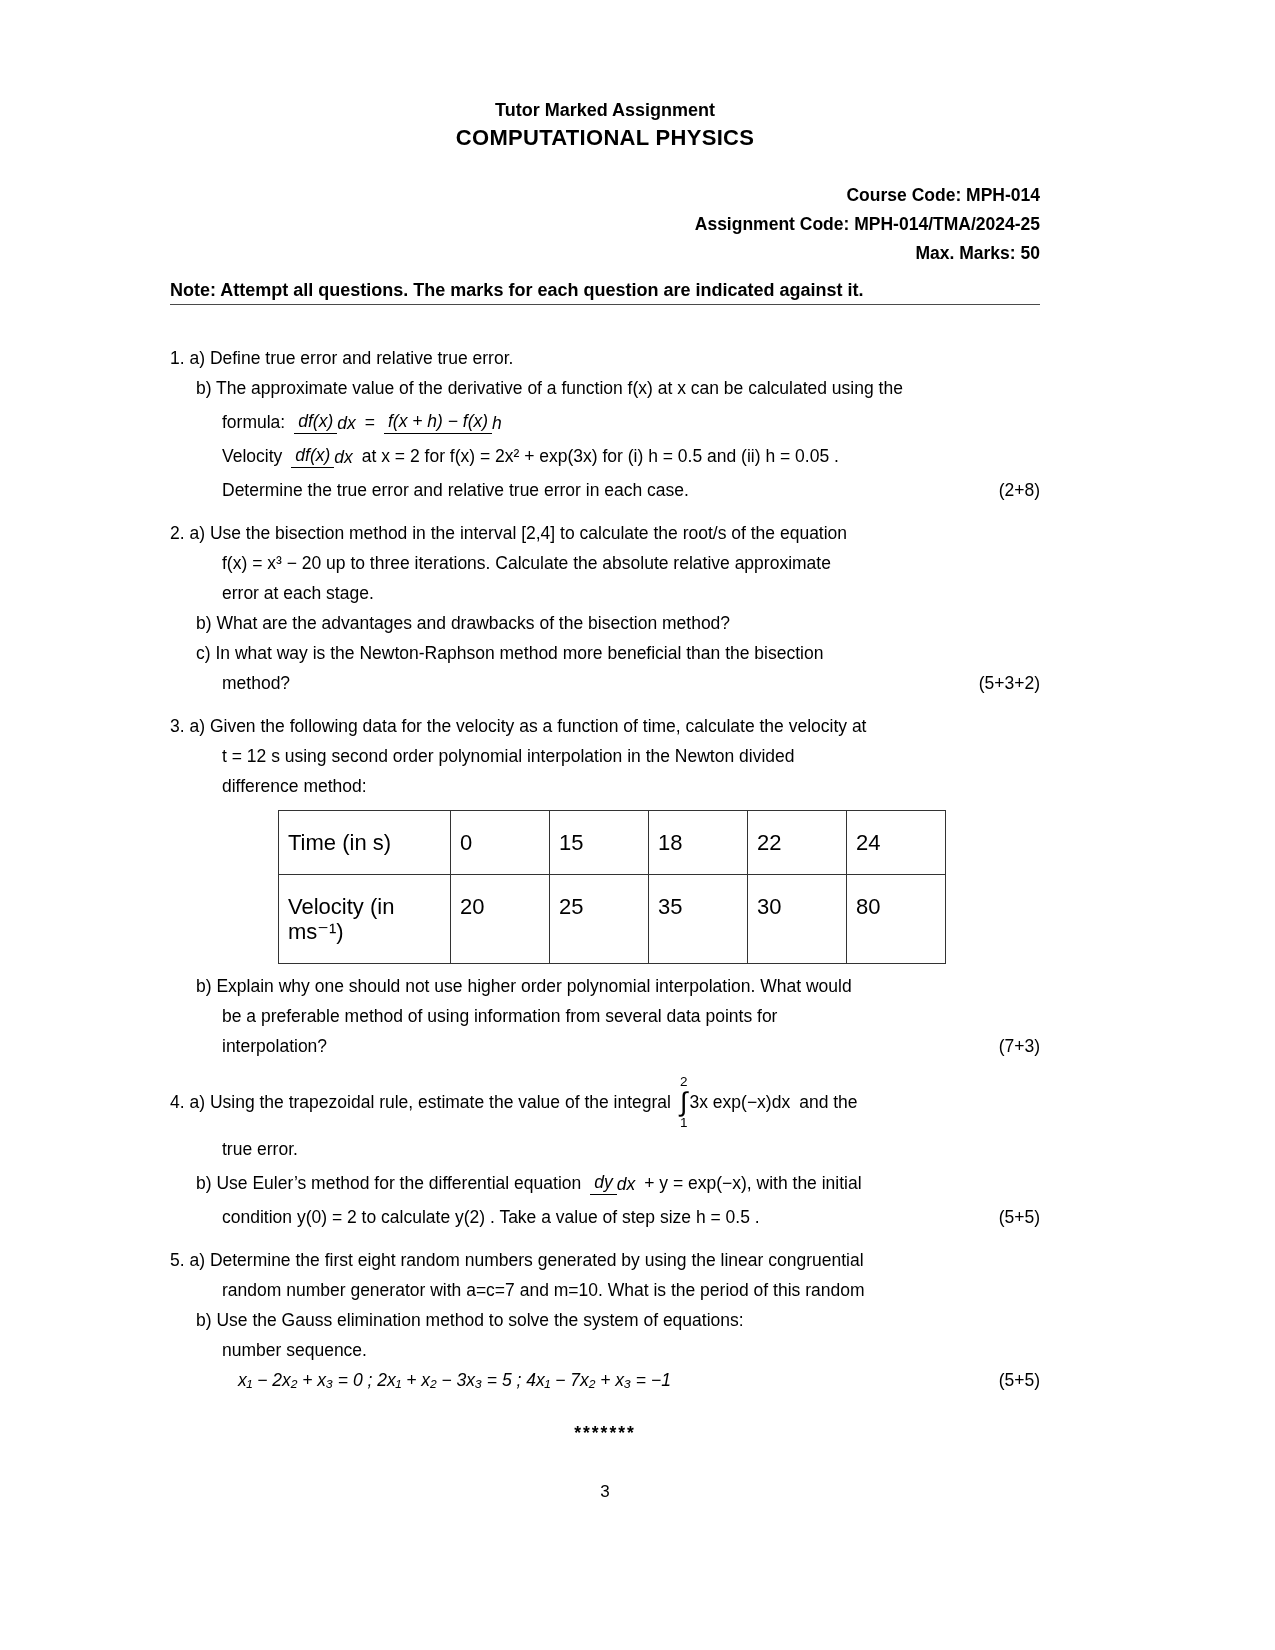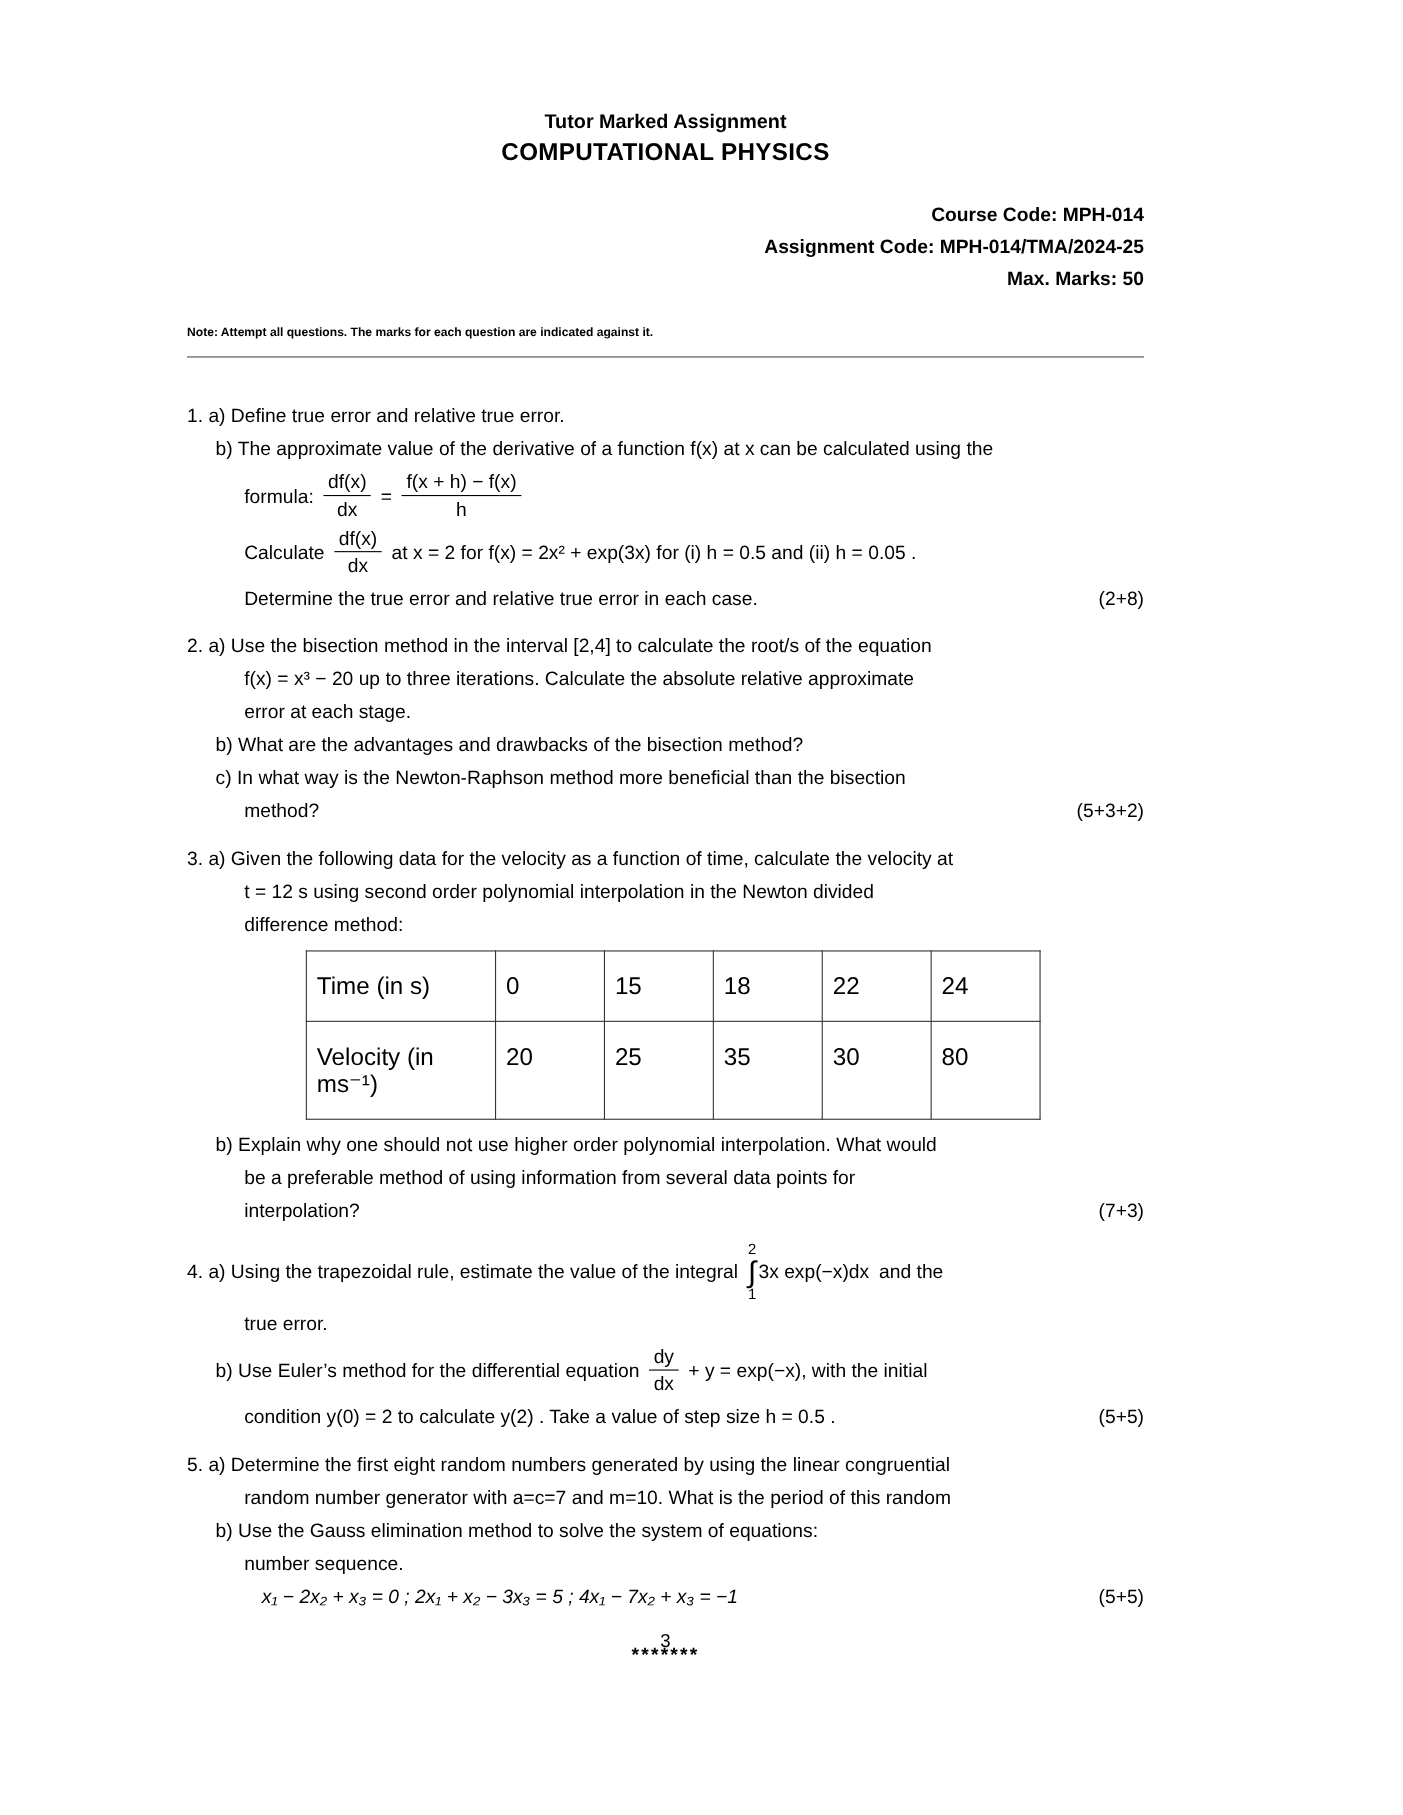--- a/index.html
+++ b/index.html
@@ -11,37 +11,37 @@
   }
   .page { position:relative; width:1275px; height:1650px; padding:100px 235px 0 170px; }
 
   .doc-header { text-align:center; }
   .title1 { font-size:18px; font-weight:bold; }
   .title2 { font-size:22px; font-weight:bold; margin-top:4px; letter-spacing:0.3px; }
 
   .meta { text-align:right; font-weight:bold; font-size:17.5px; margin-top:30px; line-height:29px; }
 
   .note {
-    font-weight:bold; font-size:11px; margin-top:28px;
-    padding-bottom:16px; border-bottom:1.5px solid #4a4a4a;
+    font-weight:bold; font-size:18px; margin-top:12px;
+    padding-bottom:3px; border-bottom:1.5px solid #4a4a4a;
   }
 
   .content { margin-top:38px; }
   section { margin-bottom:13px; }
   .line { font-size:17.5px; line-height:30px; }
   .ind-b { padding-left:26px; }
   .ind-c { padding-left:52px; }
   .ind-d { padding-left:68px; }
 
   .marks-row { display:flex; justify-content:space-between; }
   .marks { white-space:nowrap; }
 
   .formula-line { display:flex; align-items:center; column-gap:9px; margin:4px 0; }
 
-  .frac { display:inline-flex; flex-direction:column; align-items:center; }
+  .frac { display:inline-flex; align-items:center; font-style:italic; }
   .frac .num { border-bottom:1.5px solid #000; padding:0 4px 1px; line-height:22px; }
   .frac .den { padding-top:1px; line-height:22px; }
 
   .int-block { display:inline-flex; align-items:center; }
   .int-col { display:inline-flex; flex-direction:column; align-items:center; line-height:1; margin-right:2px; }
   .int-lim { font-size:13.5px; line-height:15px; }
   .int-sign { font-size:27px; line-height:26px; }
   .integrand { font-size:17.5px; }
 
   .vel-table { border-collapse:collapse; margin:9px 0 7px 108px; }
@@ -88,21 +88,21 @@
           <span class="den">dx</span>
         </span>
         <span>=</span>
         <span class="frac">
           <span class="num">f(x + h) − f(x)</span>
           <span class="den">h</span>
         </span>
       </div>
 
       <div class="line ind-c formula-line">
-        <span>Calculate</span>
+        <span>Velocity</span>
         <span class="frac">
           <span class="num">df(x)</span>
           <span class="den">dx</span>
         </span>
         <span>at  x = 2  for  f(x) = 2x² + exp(3x) for (i)  h = 0.5 and (ii)  h = 0.05 .</span>
       </div>
 
       <div class="line ind-c marks-row">
         <span>Determine the true error and relative true error in each case.</span>
         <span class="marks">(2+8)</span>

